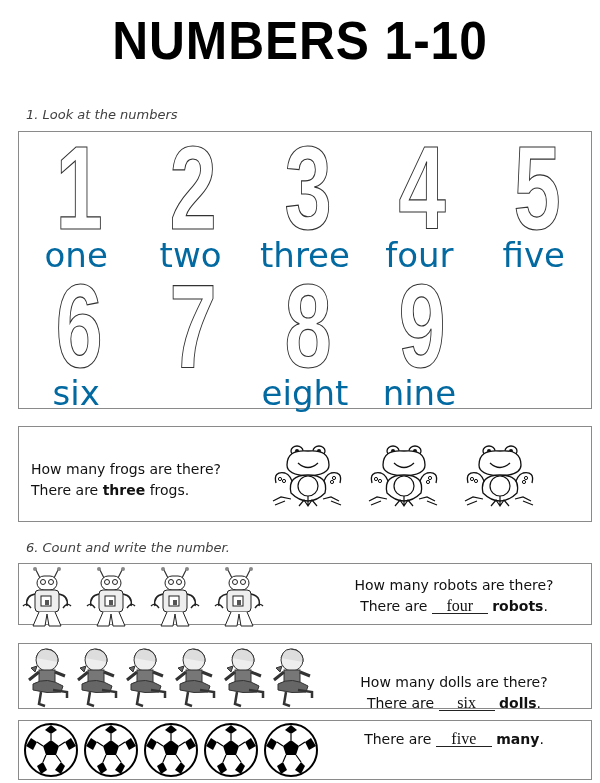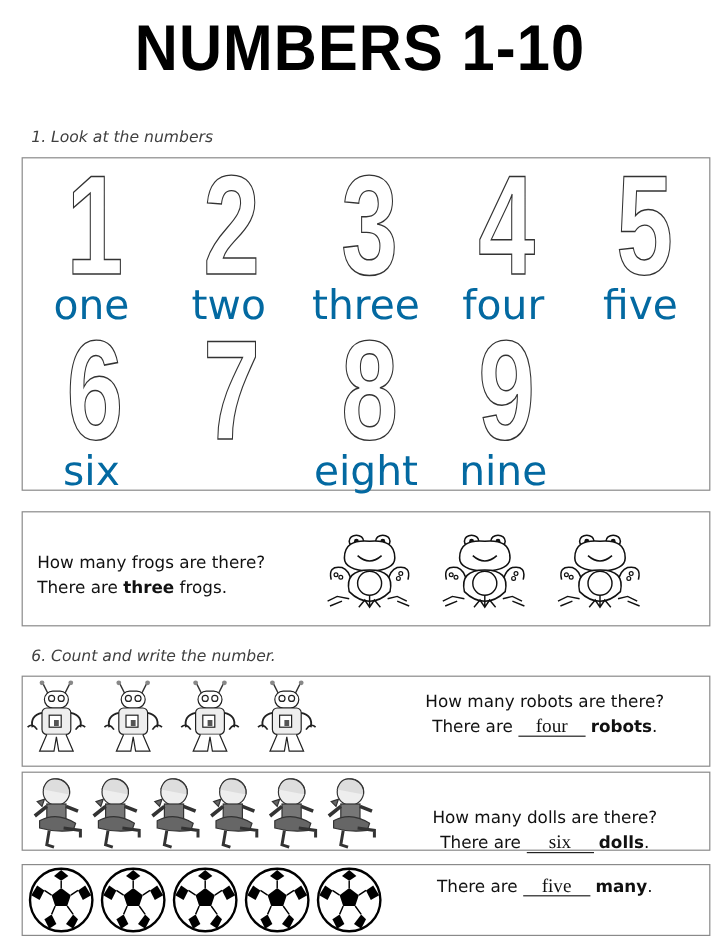--- a/index.html
+++ b/index.html
@@ -139,21 +139,21 @@
         <use href="#frog"></use>
       </svg>
     <svg width="74" height="66">
         <use href="#frog"></use>
       </svg>
   </div>
 </div>
 
 <div class="instr" style="top:540px;">6. Count and write the number.</div>
 
-<div class="box itembox" style="top:563px;height:76px;">
+<div class="box itembox" style="top:563px;height:62px;">
   <div class="pics" style="gap:10px;left:2px;">
     <svg width="54" height="62">
         <use href="#robot"></use>
       </svg>
     <svg width="54" height="62">
         <use href="#robot"></use>
       </svg>
     <svg width="54" height="62">
         <use href="#robot"></use>
       </svg>

